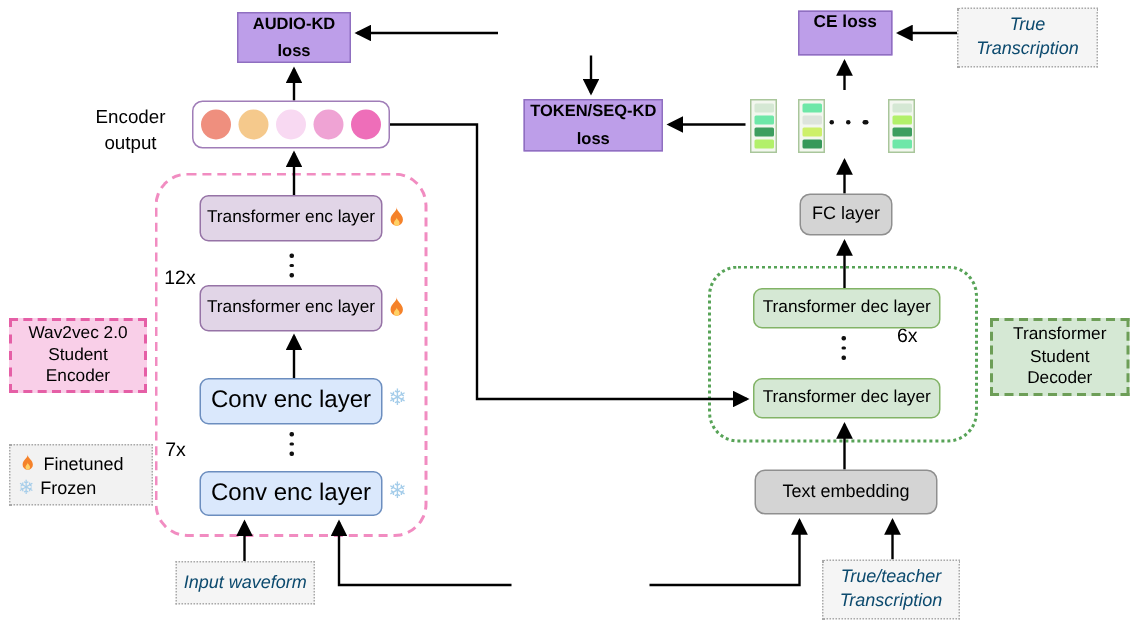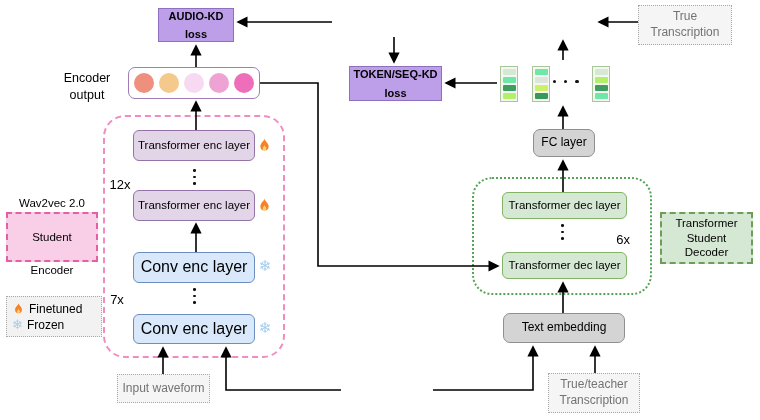--- a/index.html
+++ b/index.html
@@ -4,30 +4,30 @@
 <style>
   html,body{margin:0;padding:0;background:#fff;}
   .canvas{position:relative;width:760px;height:420px;background:#fff;overflow:hidden;
           font-family:"Liberation Sans",sans-serif;color:#000;}
   .abs{position:absolute;box-sizing:border-box;}
   .box{position:absolute;box-sizing:border-box;display:flex;flex-direction:column;
        align-items:center;justify-content:center;text-align:center;line-height:1.3;}
   .loss{background:#bd9ee9;border:1.5px solid #8f6fc0;border-radius:0;
         font-weight:bold;font-size:11px;z-index:3;justify-content:space-between;}
   .teacher{background:#ffe6cc;border:1.5px solid #d79b00;font-size:12px;z-index:3;}
-  .dotbox{background:#f5f5f5;border:1.6px dotted #a9a9a9;color:#737373;font-size:12px;z-index:3;}
+  .dotbox{background:#f5f5f5;border:1.6px dotted #a9a9a9;color:#0c4a6e;font-size:12px;z-index:3;font-style:italic;}
   .purlayer{background:#e1d5e7;border:1.3px solid #9673a6;border-radius:6px;font-size:11.5px;
             white-space:nowrap;z-index:3;}
   .blulayer{background:#dae8fc;border:1.3px solid #6c8ebf;border-radius:6px;font-size:16px;z-index:3;}
   .grnlayer{background:#d5e8d4;border:1.3px solid #82b366;border-radius:6px;font-size:11.5px;
             white-space:nowrap;z-index:3;}
   .graybox{background:#d4d4d4;border:1.3px solid #8f8f8f;border-radius:7px;font-size:12px;z-index:3;}
   .container-pink{border:2px dashed #f18cc1;border-radius:22px;z-index:1;}
   .container-green{border:2px dotted #57a357;border-radius:20px;z-index:1;}
-  .pinklabel{background:#f9cfe8;border:2px dashed #e55fa6;font-size:11.5px;z-index:3;gap:19px;}
+  .pinklabel{background:#f9cfe8;border:2px dashed #e55fa6;font-size:11.5px;z-index:3;}
   .grnlabel{background:#d5e8d4;border:2px dashed #6d9e57;font-size:11.5px;z-index:3;}
   .bpelabel{background:#e9f5e3;border:1.6px dotted #8cbb72;font-size:12px;z-index:3;}
   .legend{background:#f2f2f2;border:1.6px dotted #a9a9a9;font-size:12px;z-index:3;
           display:flex;flex-direction:column;justify-content:center;gap:2px;padding:2px 5px;}
   .legend-row{display:flex;align-items:center;gap:4px;}
   .rehearsal{background:#f5cdcb;border:1.6px solid #b05350;font-weight:bold;font-size:11px;z-index:3;}
   .outbox{background:#fff;border:1.6px solid #a07db8;border-radius:7px;flex-direction:row;
           gap:5px;z-index:3;}
   .circle{width:20px;height:20px;border-radius:50%;}
   .label-plain{position:absolute;font-size:12.5px;text-align:center;line-height:1.35;z-index:2;}
@@ -74,20 +74,23 @@
       <path d="M595 373 L595 347" marker-end="url(#ah)"></path>
     </g>
   </svg>
 
   <div class="box loss" style="left: 158px; top: 8px; width: 76px; height: 34px; background-color: rgb(189, 158, 233);">
     <span>AUDIO-KD</span>
     <span>loss</span>
   </div>
 
 
+  <div class="box loss" style="left: 532px; top: 7px; width: 63px; height: 30px; font-size: 11.5px; background-color: rgb(189, 158, 233);">
+    <span>CE loss</span>
+  </div>
 
   <div class="box dotbox" style="left:638px;top:5px;width:94px;height:40px;">
     <span>True</span>
     <span>Transcription</span>
   </div>
 
   <div class="box loss" style="left: 349px; top: 66px; width: 93px; height: 35px; background-color: rgb(189, 158, 233);">
     <span>TOKEN/SEQ-KD</span>
     <span>loss</span>
   </div>
@@ -208,21 +211,21 @@
   <div class="abs container-green" style="left:472px;top:177px;width:180px;height:118px;"></div>
 
   <div class="box grnlayer" style="left: 502px; top: 192px; width: 125px; height: 27px; background-color: rgb(213, 232, 212);">
     <span>Transformer dec layer</span>
   </div>
   <div class="vdots" style="left:561px;top:224px;">
     <i></i>
       <i></i>
       <i></i>
   </div>
-  <div class="repeat" style="left:598px;top:216px;width:32px;text-align:right;margin-top:16px;">
+  <div class="repeat" style="left:598px;top:216px;width:32px;text-align:left;">
     <span>6x</span>
   </div>
   <div class="box grnlayer" style="left: 502px; top: 252px; width: 125px; height: 27px; background-color: rgb(213, 232, 212);">
     <span>Transformer dec layer</span>
   </div>
 
   <div class="box grnlabel" style="left:660px;top:212px;width:93px;height:52px;">
     <span>Transformer</span>
     <span>Student</span>
     <span>Decoder</span>

